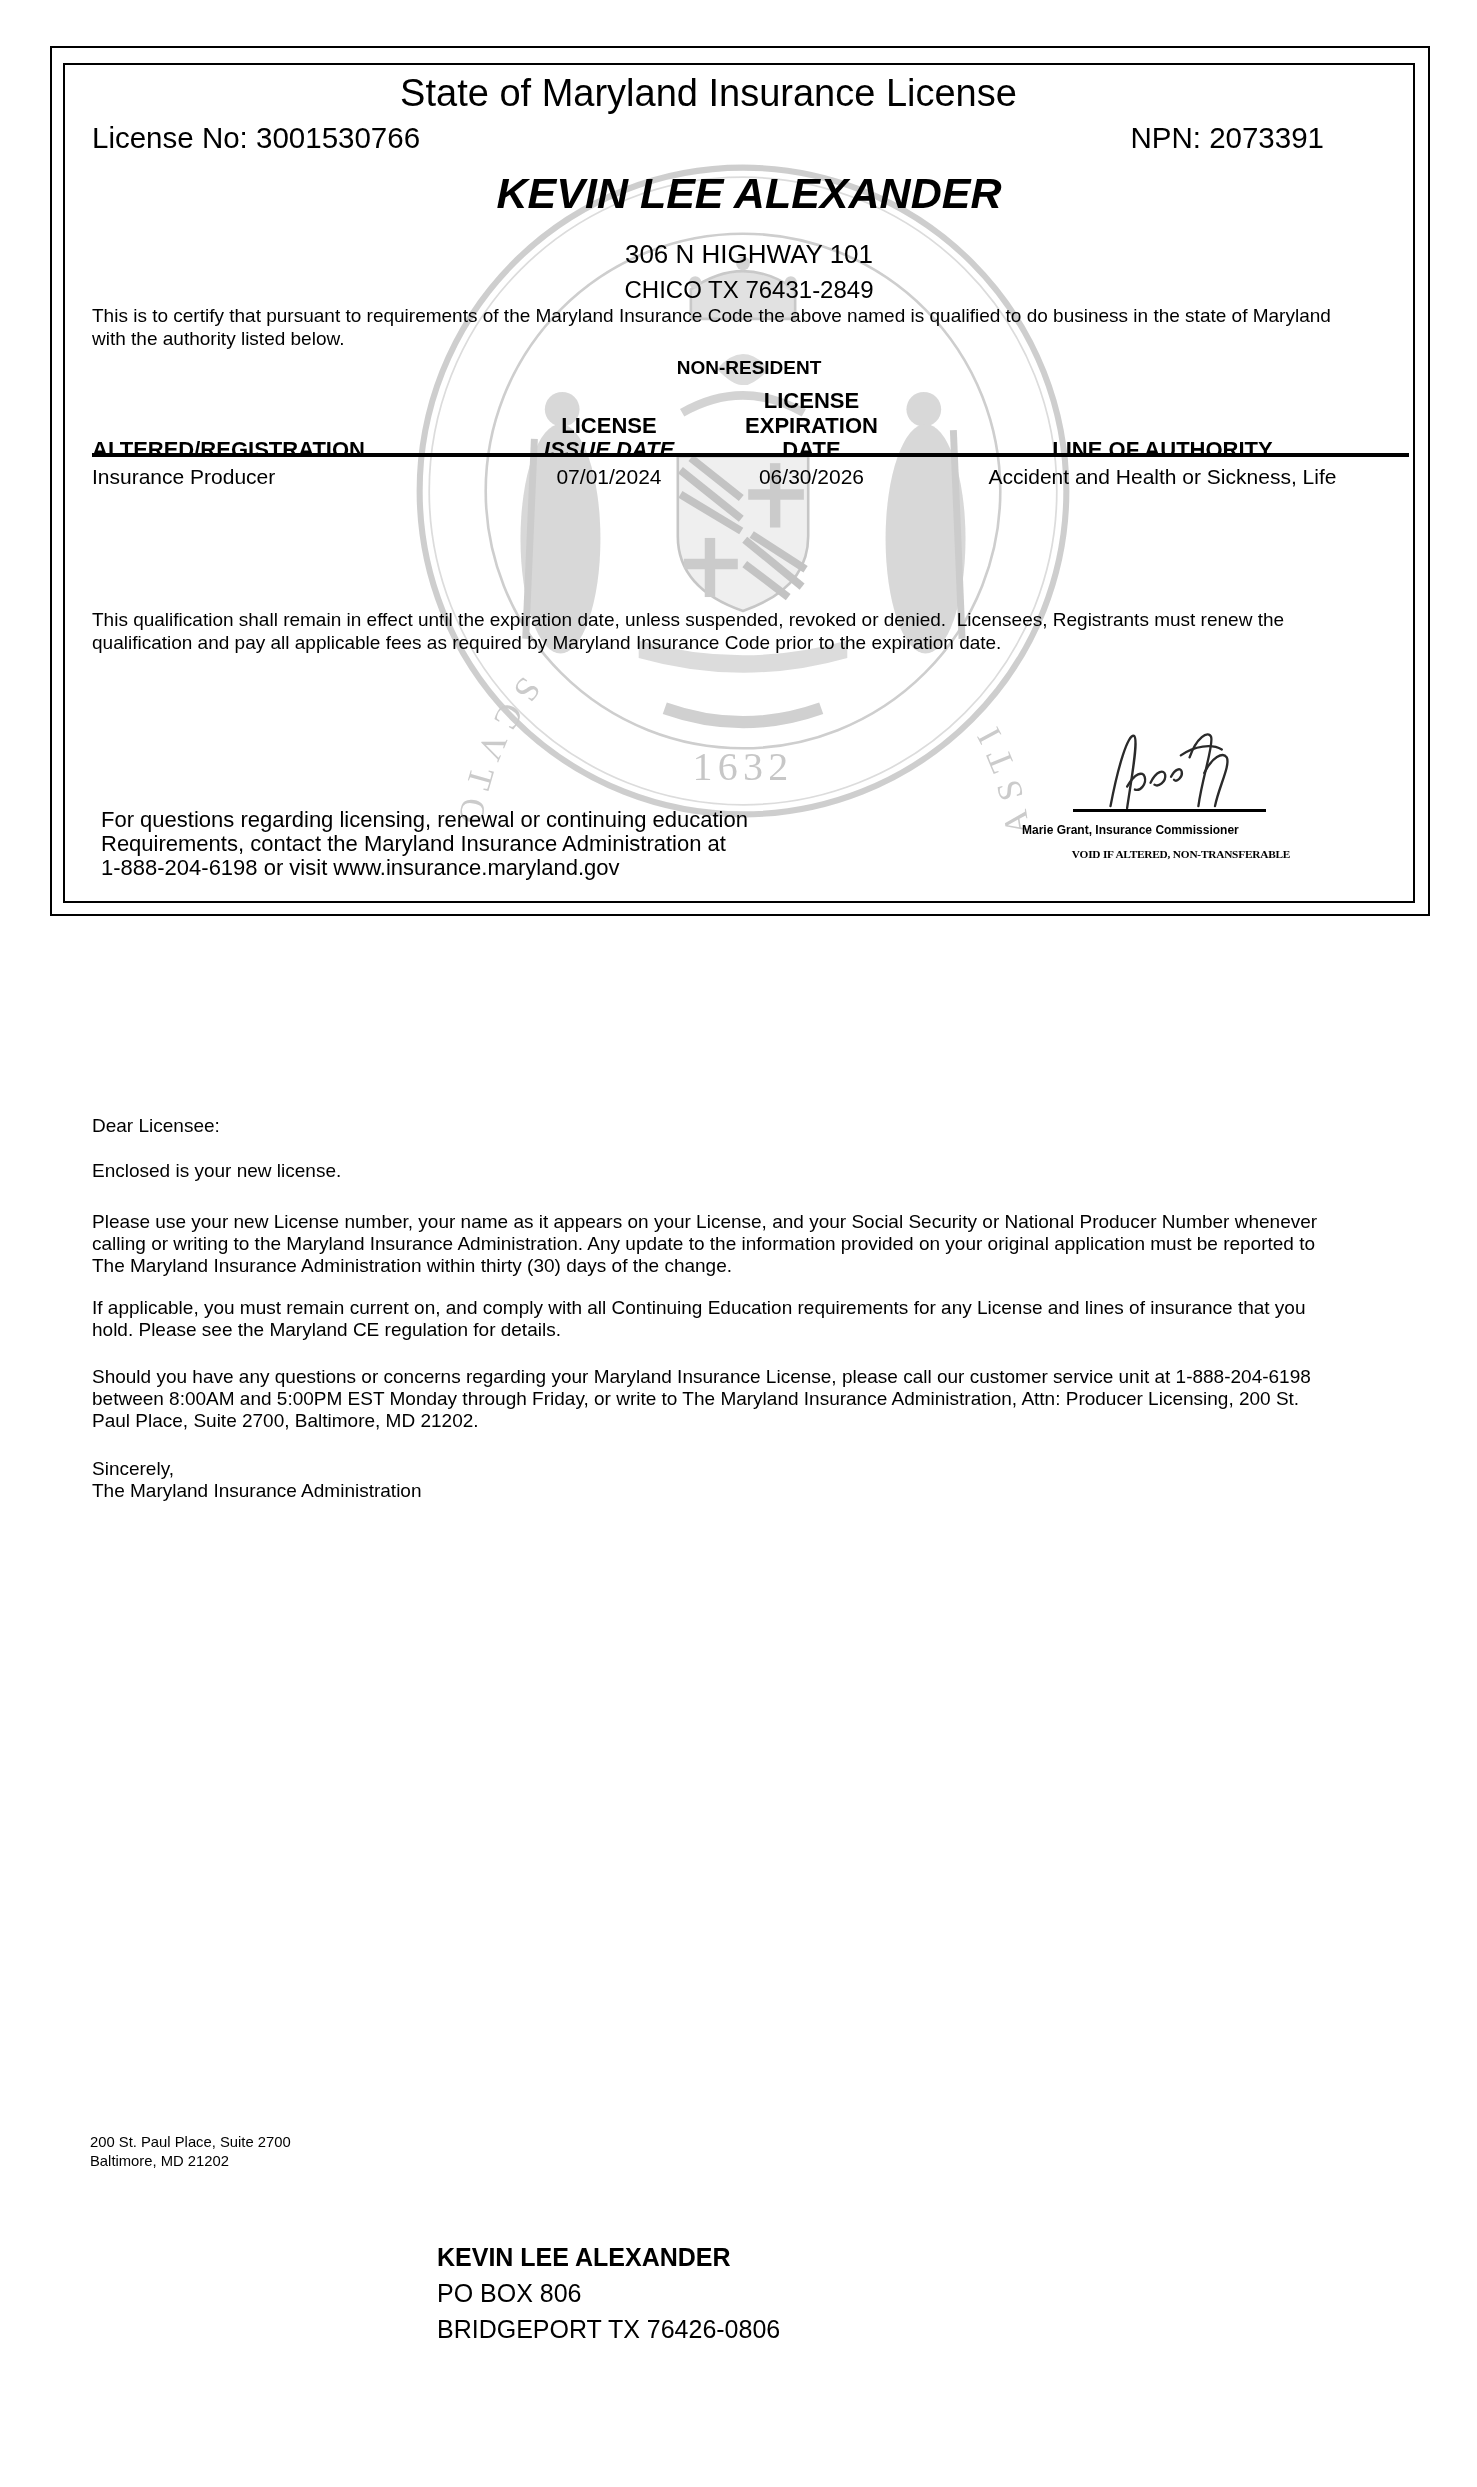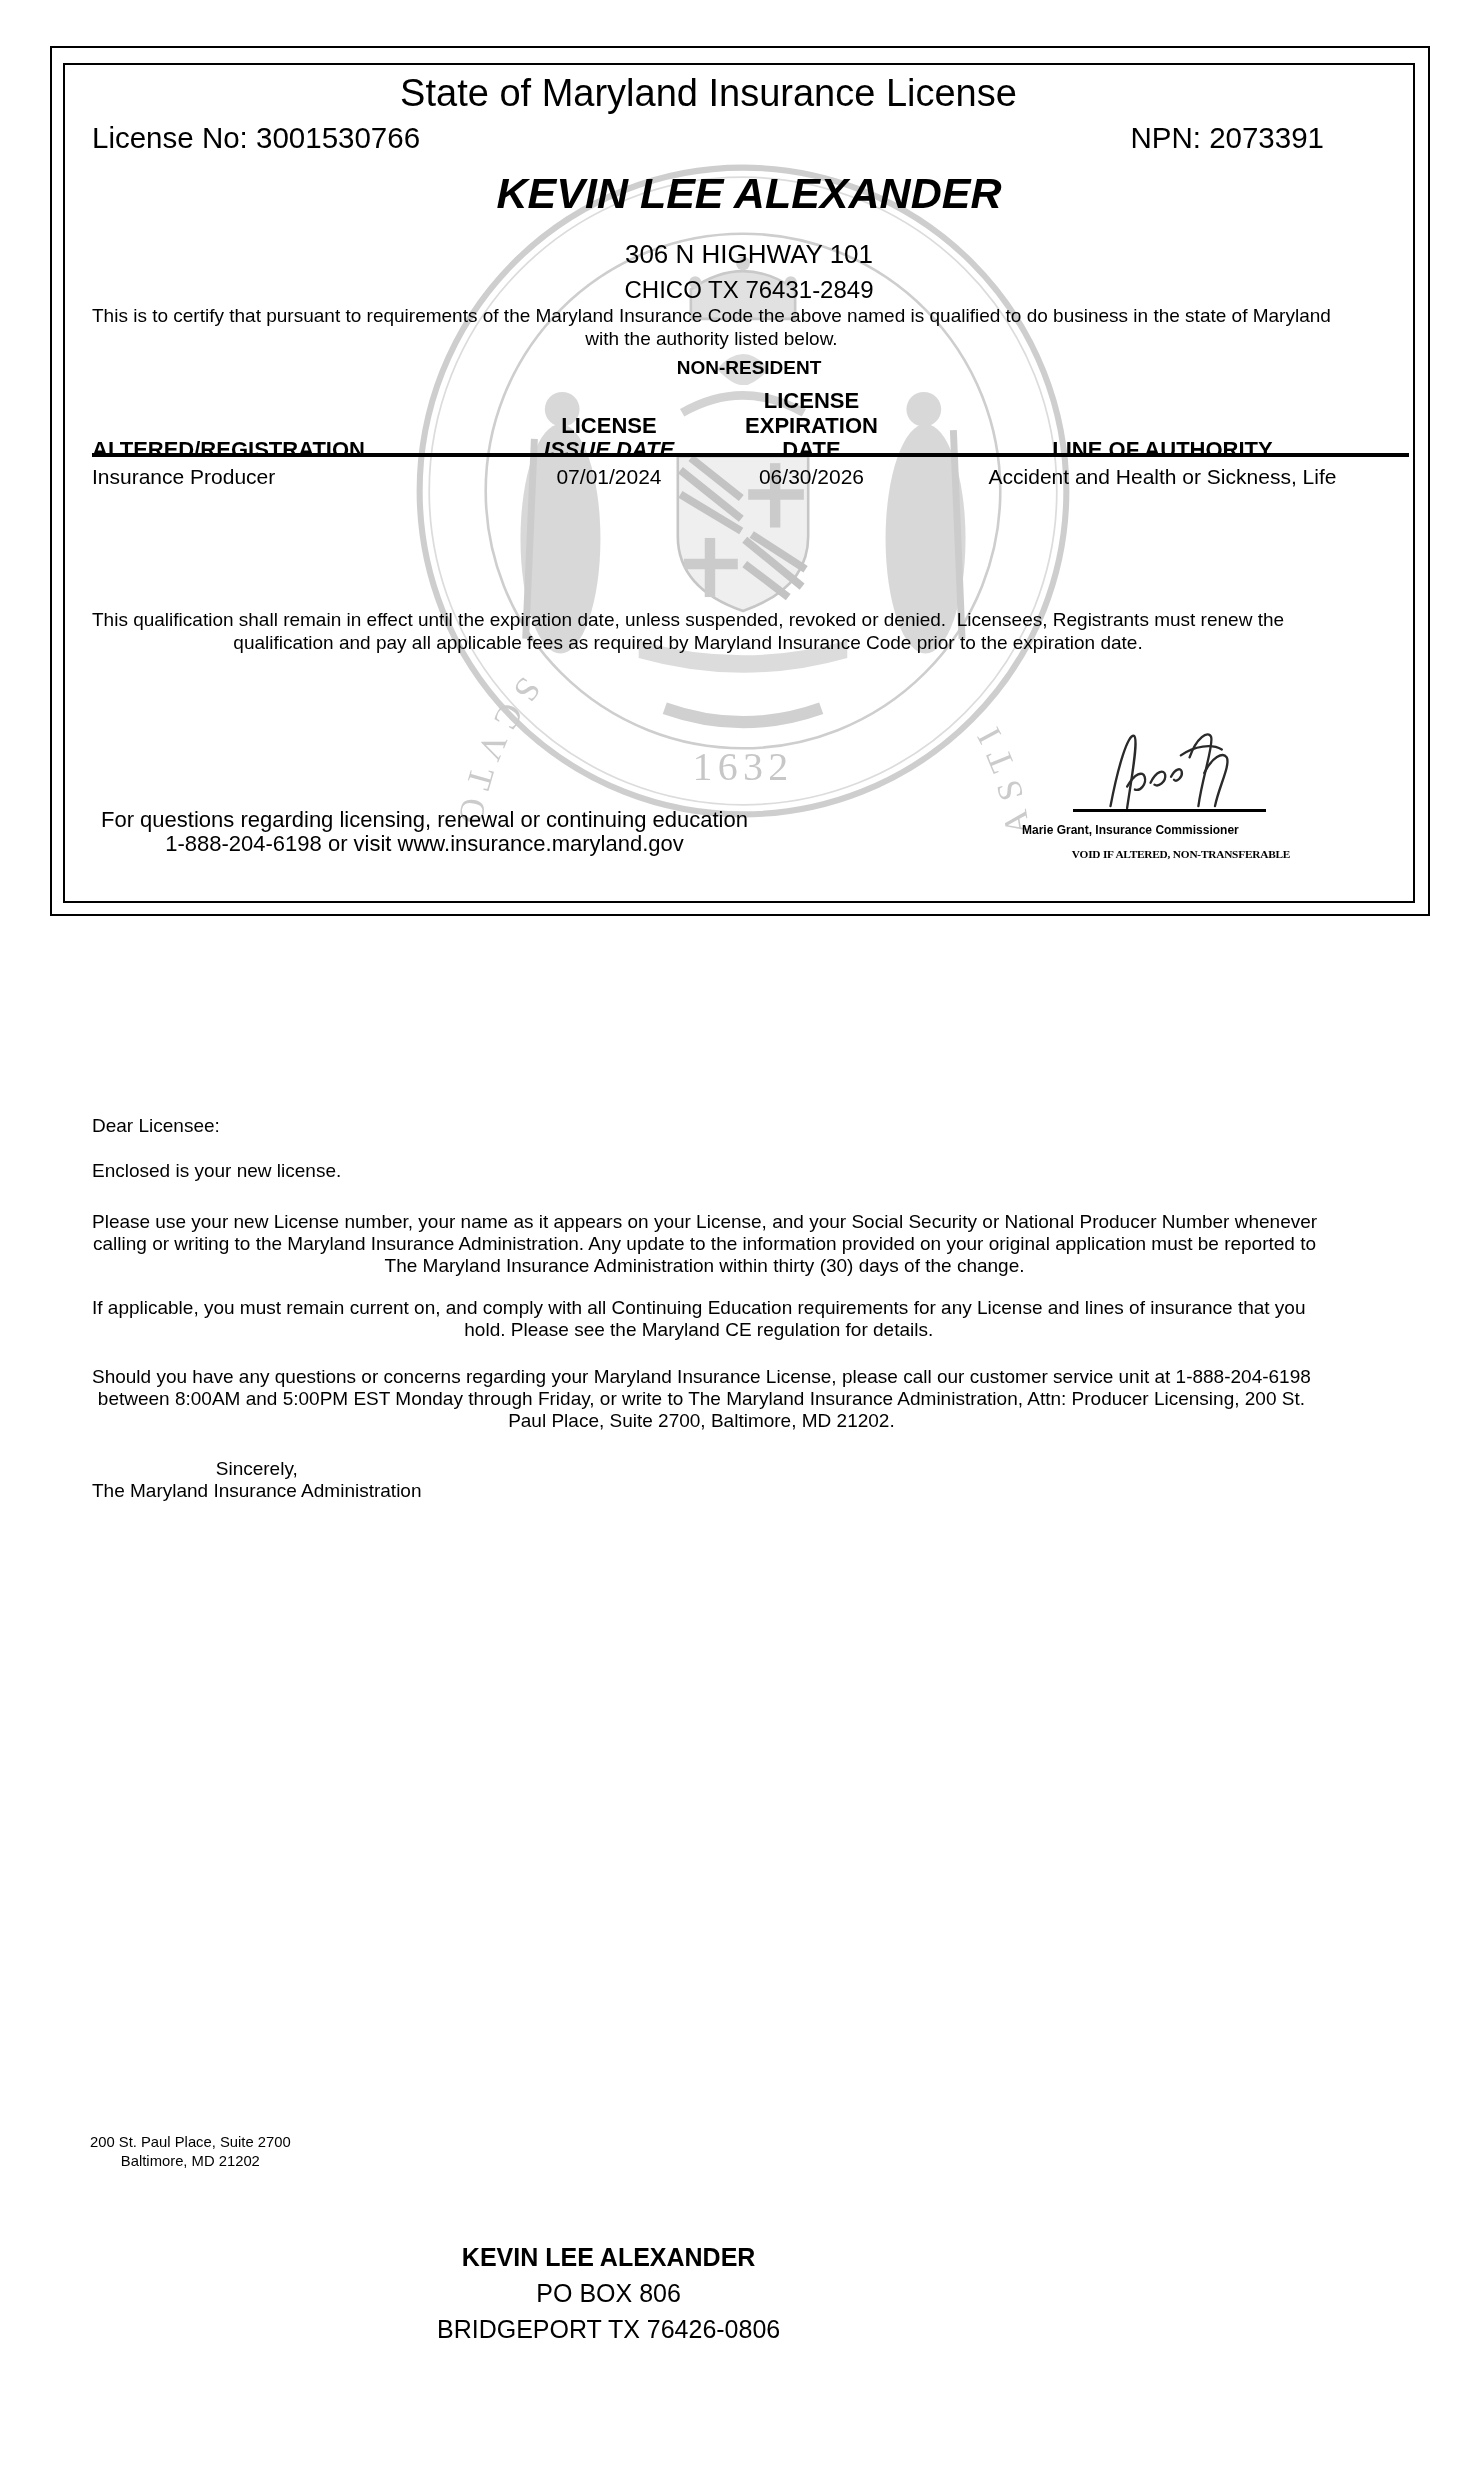--- a/index.html
+++ b/index.html
@@ -1,19 +1,19 @@
 <!DOCTYPE html>
 <html style="font-size:14px"><head>
 <meta charset="utf-8">
 <style>
   html,body{margin:0;padding:0;background:#ffffff;}
   #page{position:relative;width:1477px;height:2487px;background:#ffffff;overflow:hidden;
         font-family:"Liberation Sans",sans-serif;color:#000000;}
   .abs{position:absolute;}
-  .line{white-space:pre;text-align:center;}
+  .line{white-space:pre;}
   
   #box-outer{left:50px;top:46px;width:1376px;height:866px;border:2.6px solid #000;z-index:2;}
   #box-inner{left:63px;top:63px;width:1348px;height:836px;border:2.6px solid #000;z-index:2;}
   #box-content{left:66px;top:65px;width:1345px;height:833px;z-index:3;}
   .doc-title{left:0;right:0;top:7px;text-align:center;font-size:38px;transform:translateX(-30px);}
   .lic-row{left:26px;right:87px;top:56px;font-size:29.5px;}
   .npn{position:absolute;right:0;top:0;}
   .holder-name{left:0;right:0;top:104px;padding-left:21px;text-align:center;
                font-size:43px;font-weight:bold;font-style:italic;}
   .addr1{left:0;right:0;top:174px;padding-left:21px;text-align:center;font-size:26px;}
@@ -146,20 +146,21 @@
     <div class="abs td r-col3">06/30/2026</div>
     <div class="abs td r-col4">Accident and Health or Sickness, Life</div>
 
     <div class="abs qual">
       <div class="line">This qualification shall remain in effect until the expiration date, unless suspended, revoked or denied.  Licensees, Registrants must renew the</div>
       <div class="line">qualification and pay all applicable fees as required by Maryland Insurance Code prior to the expiration date.</div>
     </div>
 
     <div class="abs contact">
       <div class="line">For questions regarding licensing, renewal or continuing education</div>
+      <div class="line">Requirements, contact the Maryland Insurance Administration at</div>
       <div class="line">1-888-204-6198 or visit www.insurance.maryland.gov</div>
     </div>
 
     <svg class="abs sig-script" viewBox="0 0 160 85" xmlns="http://www.w3.org/2000/svg">
       <g fill="none" stroke="#2a2a2a" stroke-width="2.4" stroke-linecap="round">
         <path d="M16,80 C24,38 34,6 40,8 C45,11 38,48 33,82"></path>
         <path d="M33,60 C41,46 49,44 51,50 C53,57 47,65 41,63"></path>
         <path d="M57,56 C63,44 71,42 72,48 C73,55 65,61 61,58"></path>
         <path d="M78,50 C82,42 88,40 89,45 C90,50 84,56 81,53"></path>
         <path d="M97,30 C104,10 116,2 119,9 C122,17 110,50 106,80"></path>

